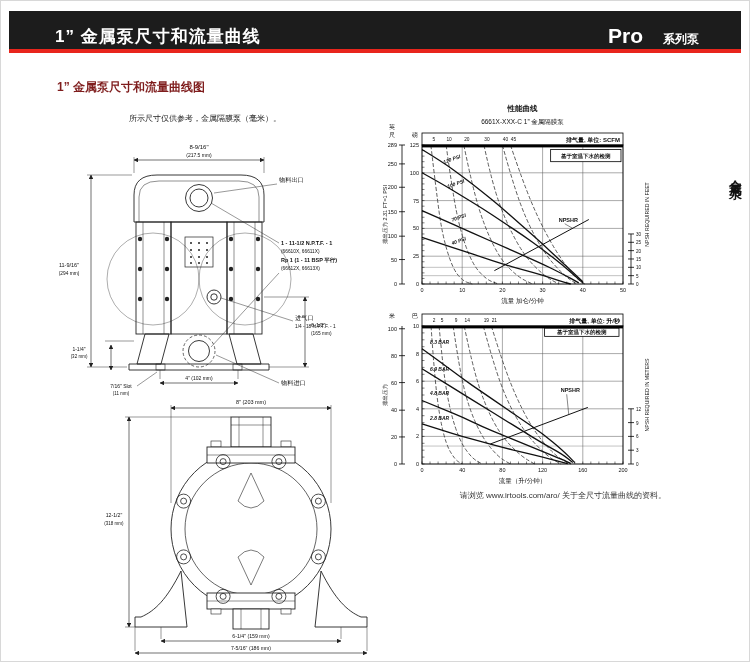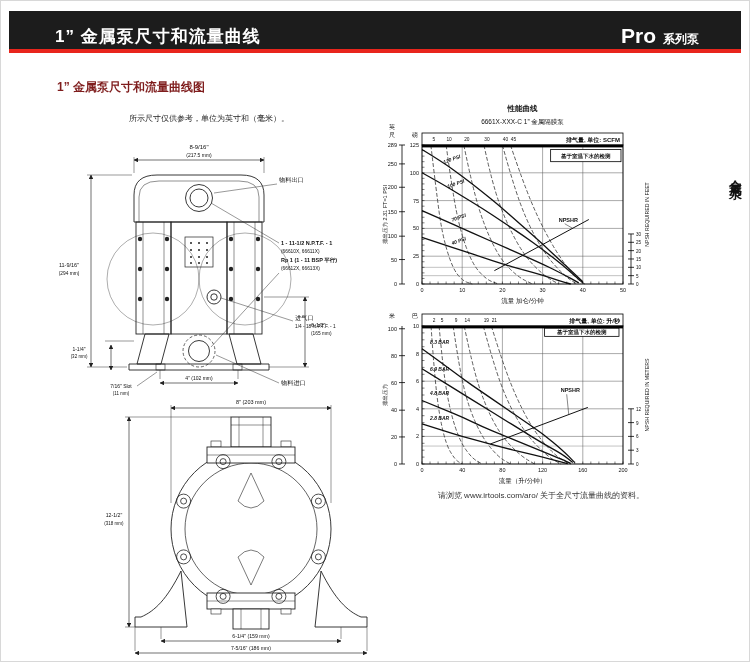--- a/index.html
+++ b/index.html
@@ -1,49 +1,49 @@
 <!DOCTYPE html>
 <html><head>
 <meta charset="utf-8">
 <style>
   html,body{margin:0;padding:0;background:#fff;}
   .page{position:relative;width:750px;height:662px;background:#fff;border:1px solid #d8d8d8;
         box-sizing:border-box;font-family:"Liberation Sans","DejaVu Sans",sans-serif;color:#111;overflow:hidden;}
   .hdr{position:absolute;left:8px;right:8px;top:10px;height:38px;background:#1c1c1c;
        display:flex;align-items:center;justify-content:space-between;padding:12px 42px 0 46px;box-sizing:border-box;}
   .hdr .t{color:#fff;font-size:17px;font-weight:bold;letter-spacing:1px;}
-  .hdr .brand{color:#fff;font-weight:bold;display:flex;align-items:baseline;gap:7px;}
+  .hdr .brand{color:#fff;font-weight:bold;display:flex;align-items:baseline;gap:20px;}
   .hdr .brand .pro{font-size:21px;}
   .hdr .brand .sfx{font-size:12px;}
   .redbar{position:absolute;left:8px;right:8px;top:48px;height:4px;background:#e8251c;}
   .sidetab{position:absolute;right:5px;top:168px;writing-mode:vertical-rl;font-size:13px;font-weight:bold;
            letter-spacing:4px;color:#111;}
   .sect{position:absolute;left:56px;top:78px;color:#7f1d1d;font-size:12px;font-weight:bold;}
   .dimnote{position:absolute;left:128px;top:112px;font-size:8px;color:#222;}
-  .caption{position:absolute;left:390px;top:489px;width:300px;text-align:center;font-size:8px;color:#333;}
+  .caption{position:absolute;left:365px;top:489px;width:300px;text-align:right;font-size:8px;color:#333;}
   svg text{fill:#111;}
 </style>
 </head>
 <body>
 
 <div class="page">
 
   <div class="hdr">
     <span class="t">1” 金属泵尺寸和流量曲线</span>
     <span class="brand">
       <span class="pro">Pro</span>
       <span class="sfx">系列泵</span>
     </span>
   </div>
   <div class="redbar"></div>
 
   <div class="sidetab">金属泵</div>
 
   <div class="sect">1” 金属泵尺寸和流量曲线图</div>
-  <div class="dimnote">所示尺寸仅供参考，单位为英寸和（毫米）。</div>
+  <div class="dimnote">所示尺寸仅供参考，金属隔膜泵（毫米）。</div>
 
   <svg style="position:absolute;left:48px;top:126px;" width="360" height="285" viewBox="0 0 360 285">
     <defs>
       <marker id="ar1" viewBox="0 0 10 10" refX="9" refY="5" markerWidth="6.5" markerHeight="6.5" orient="auto-start-reverse">
         <path d="M0,0L10,5L0,10z" fill="#222"></path>
       </marker>
     </defs>
     <g fill="none" stroke="#222" stroke-width="0.9">
       <path d="M85,95 V68 Q85,48 108,48 H192 Q215,48 215,68 V95 Z"></path>
       <path d="M90,95 V70 Q90,54 110,54 H190 Q210,54 210,70 V95" stroke-width="0.5"></path>

